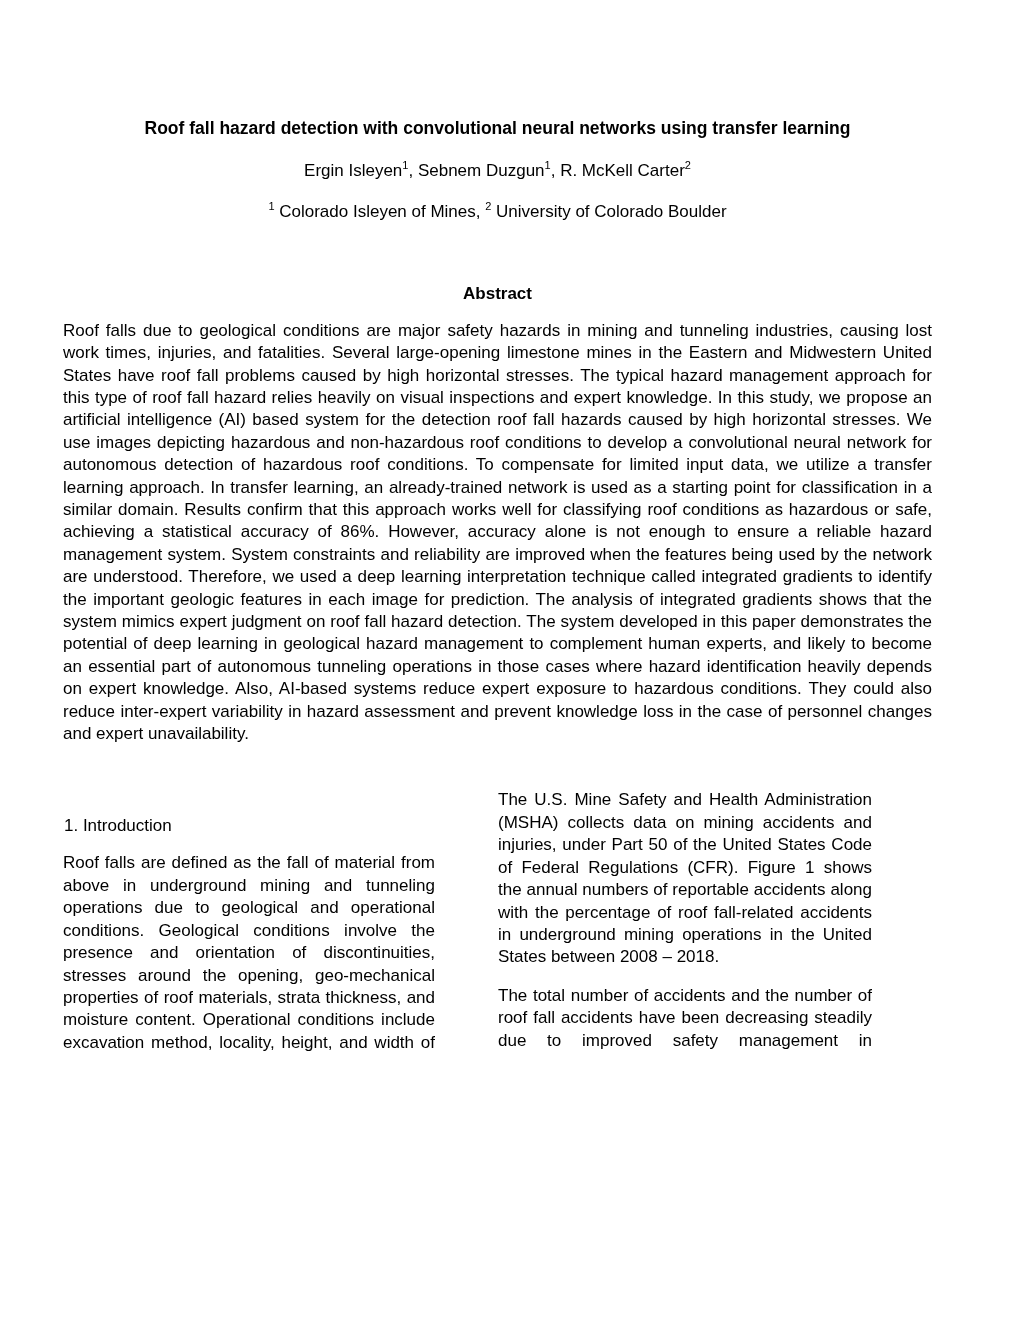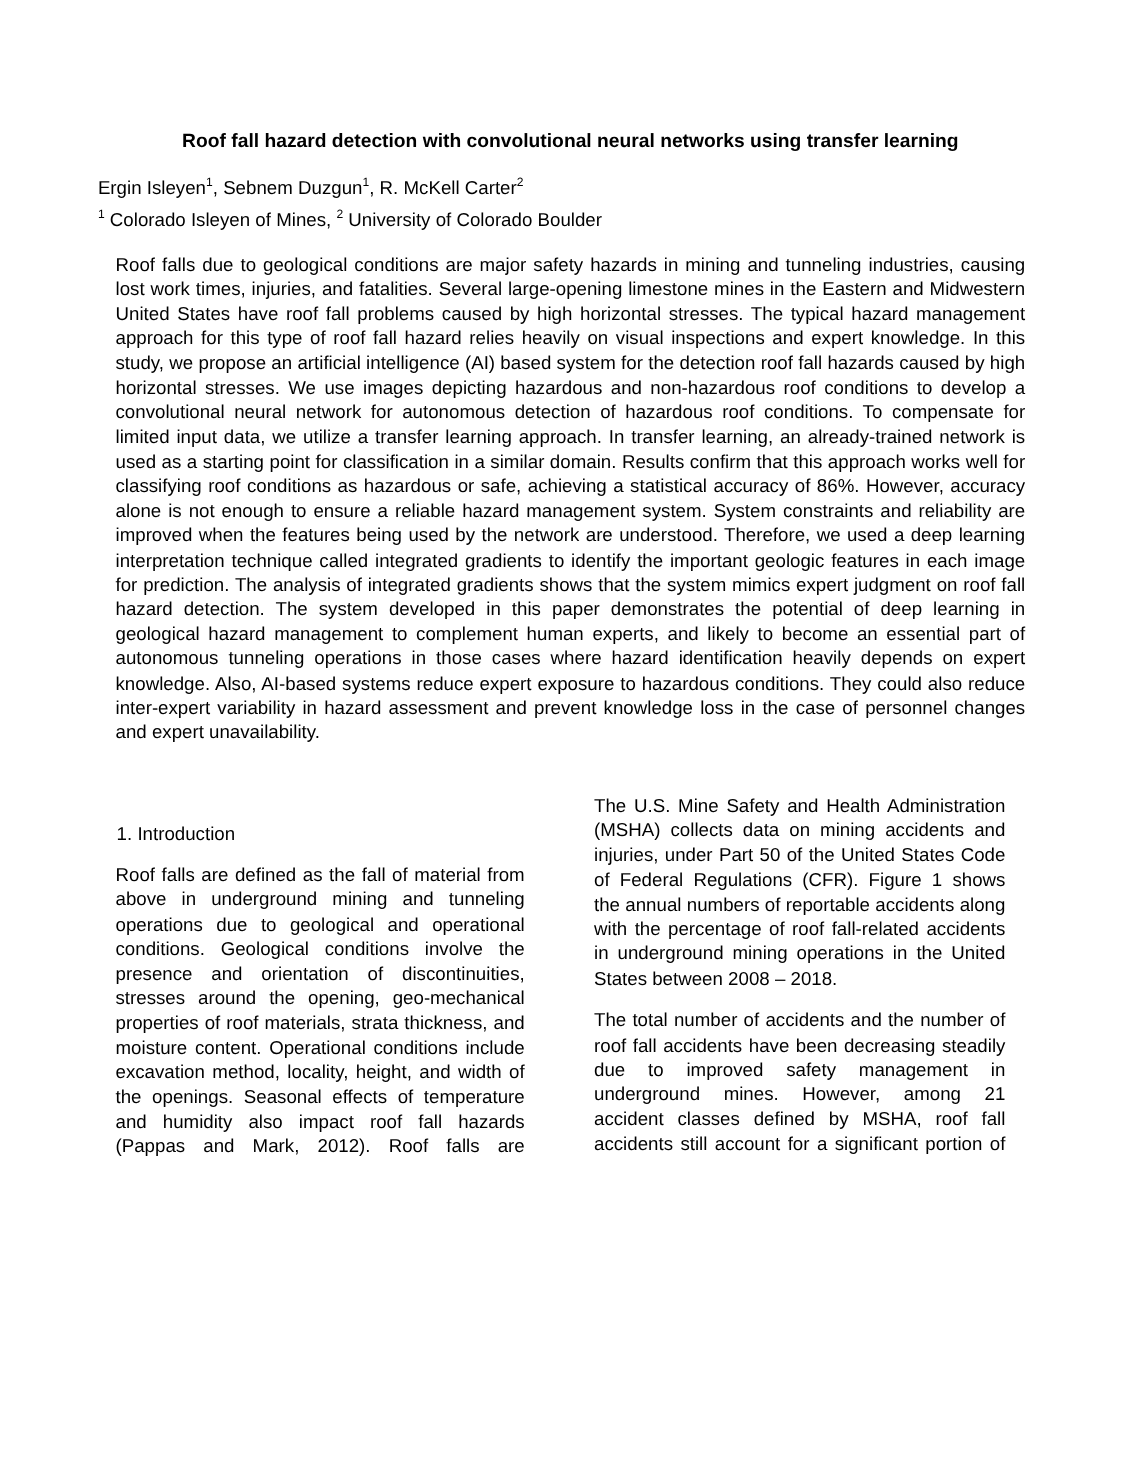--- a/index.html
+++ b/index.html
@@ -11,33 +11,34 @@
     width: 1024px;
     height: 1325px;
     font-family: "Liberation Sans", sans-serif;
     color: #000000;
     -webkit-font-smoothing: antialiased;
   }
   .page {
     box-sizing: border-box;
     width: 1024px;
     height: 1054px;
-    padding: 117px 76px 0 89px;
+    padding: 117px 76px 0 47px;
     overflow: hidden;
   }
   .title {
     font-size: 17.5px;
     font-weight: bold;
     text-align: center;
     margin: 0 0 16px 0;
     line-height: 1.3;
   }
   .authors, .affiliations {
     font-size: 17px;
-    margin: 0;
+    text-align: center;
+    margin: 12px;
     line-height: 29px;
   }
   sup {
     font-size: 11px;
     line-height: 0;
   }
   .abstract-heading {
     font-size: 17px;
     font-weight: bold;
     text-align: center;
@@ -77,20 +78,21 @@
 <body>
 
 <div class="page">
 
   <h1 class="title">Roof fall hazard detection with convolutional neural networks using transfer learning</h1>
 
   <p class="authors"><span>Ergin Isleyen</span><sup>1</sup><span>, </span><span>Sebnem Duzgun</span><sup>1</sup><span>, </span><span>R. McKell Carter</span><sup>2</sup></p>
 
   <p class="affiliations"><sup>1</sup><span> Colorado Isleyen of Mines, </span><sup>2</sup><span> University of Colorado Boulder</span></p>
 
+  <h2 class="abstract-heading">Abstract</h2>
 
   <p class="body-text">Roof falls due to geological conditions are major safety hazards in mining and tunneling industries, causing lost work times, injuries, and fatalities. Several large-opening limestone mines in the Eastern and Midwestern United States have roof fall problems caused by high horizontal stresses. The typical hazard management approach for this type of roof fall hazard relies heavily on visual inspections and expert knowledge. In this study, we propose an artificial intelligence (AI) based system for the detection roof fall hazards caused by high horizontal stresses. We use images depicting hazardous and non-hazardous roof conditions to develop a convolutional neural network for autonomous detection of hazardous roof conditions. To compensate for limited input data, we utilize a transfer learning approach. In transfer learning, an already-trained network is used as a starting point for classification in a similar domain. Results confirm that this approach works well for classifying roof conditions as hazardous or safe, achieving a statistical accuracy of 86%. However, accuracy alone is not enough to ensure a reliable hazard management system. System constraints and reliability are improved when the features being used by the network are understood. Therefore, we used a deep learning interpretation technique called integrated gradients to identify the important geologic features in each image for prediction. The analysis of integrated gradients shows that the system mimics expert judgment on roof fall hazard detection. The system developed in this paper demonstrates the potential of deep learning in geological hazard management to complement human experts, and likely to become an essential part of autonomous tunneling operations in those cases where hazard identification heavily depends on expert knowledge. Also, AI-based systems reduce expert exposure to hazardous conditions. They could also reduce inter-expert variability in hazard assessment and prevent knowledge loss in the case of personnel changes and expert unavailability.</p>
 
 
   <div class="columns">
     <div class="col-left">
       <h3 class="section-heading">1. Introduction</h3>
       <p class="body-text">Roof falls are defined as the fall of material from above in underground mining and tunneling operations due to geological and operational conditions. Geological conditions involve the presence and orientation of discontinuities, stresses around the opening, geo-mechanical properties of roof materials, strata thickness, and moisture content. Operational conditions include excavation method, locality, height, and width of the openings. Seasonal effects of temperature and humidity also impact roof fall hazards (Pappas and Mark, 2012). Roof falls are responsible for a significant portion of accidents in underground mines, causing fatalities, injuries, damages to equipment, and lost work times.</p>
     </div>
     <div class="col-right">

